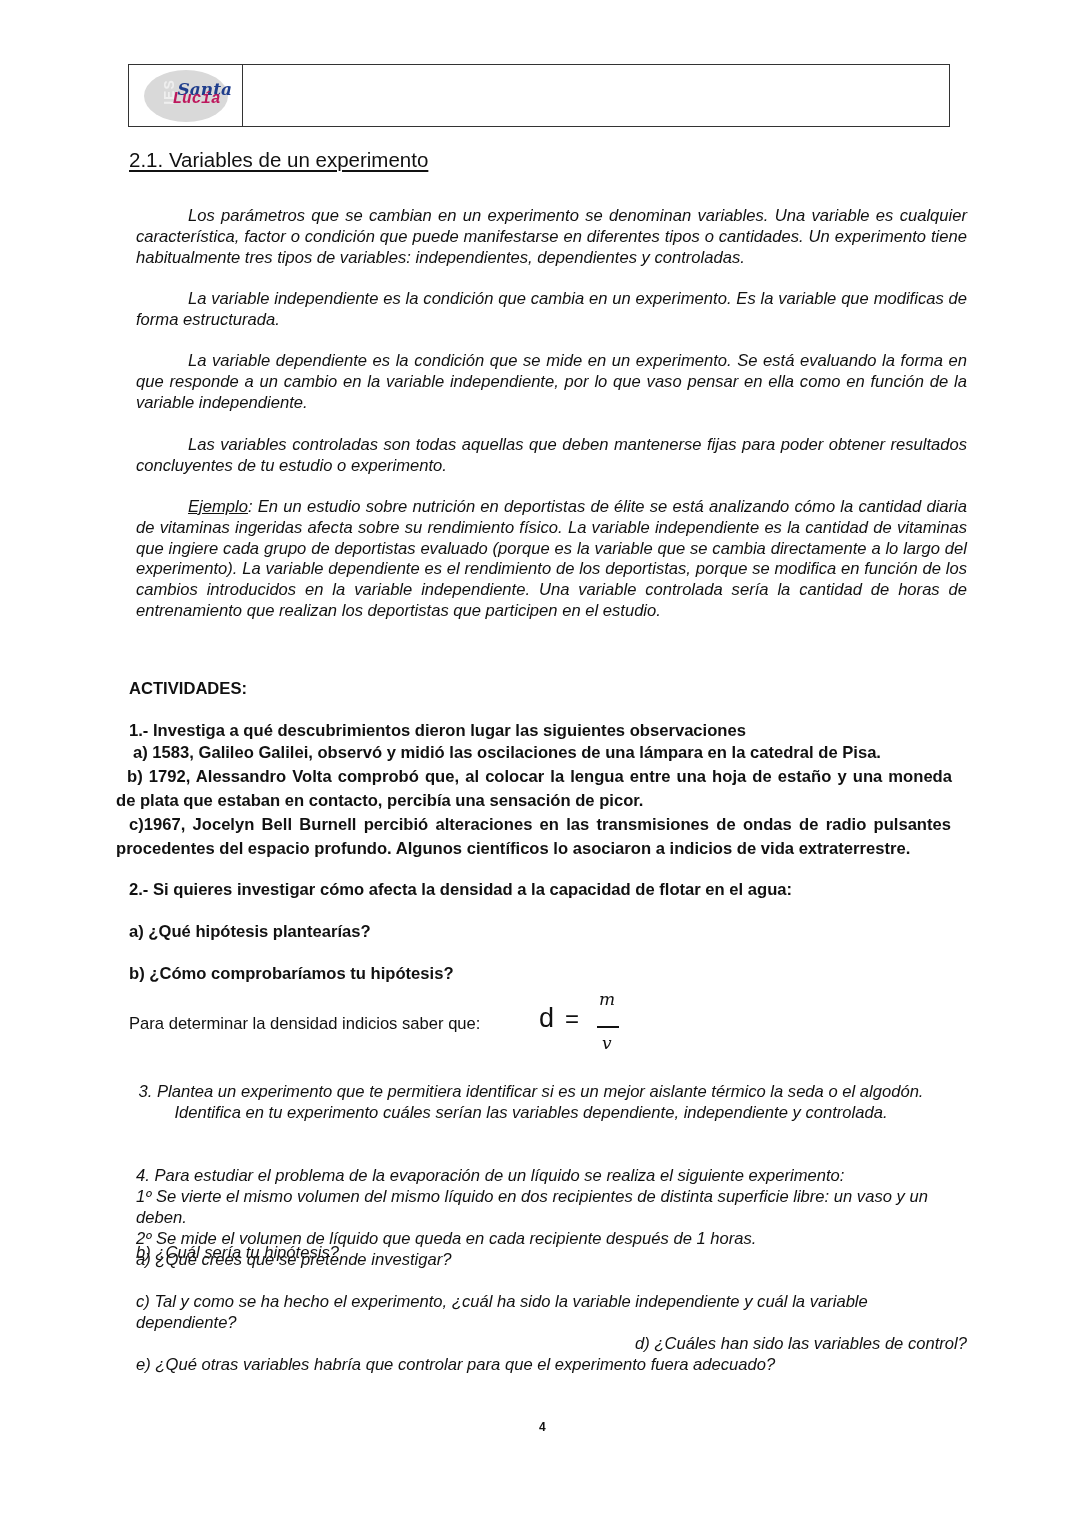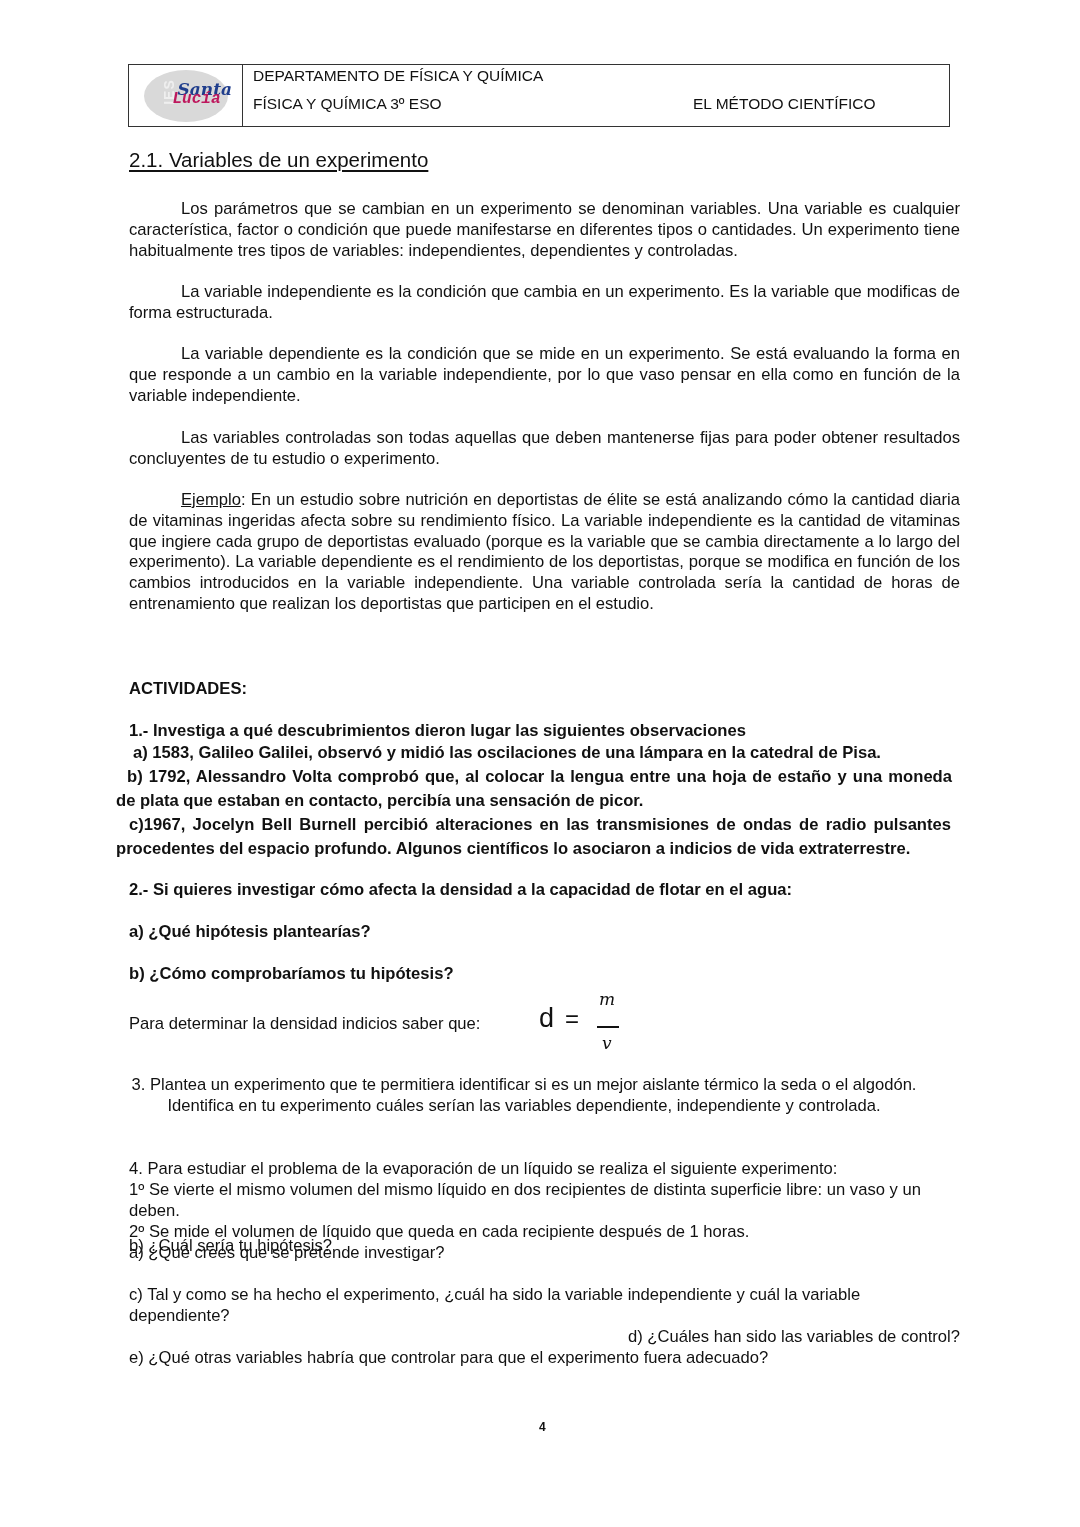--- a/index.html
+++ b/index.html
@@ -33,21 +33,21 @@
     .dept { position: absolute; left: 10px; top: 2px; }
     .course { position: absolute; left: 10px; top: 30px; }
     .topic { position: absolute; left: 450px; top: 30px; }
 
     .section-title {
       position: absolute; left: 129px; top: 148px; font-size: 20.5px; text-decoration: underline;
       text-underline-offset: 3px;
     }
     .para {
       position: absolute; left: 129px; width: 831px; font-size: 16.6px; line-height: 20.8px;
-      text-align: justify; margin: 0;
+      text-align: justify; margin: 7px; font-style: italic;
     }
     .indent { text-indent: 52px; }
     .u { text-decoration: underline; }
     .line { position: absolute; font-size: 16.6px; white-space: nowrap; font-weight: bold; }
     .formula-wrap { position: absolute; left: 129px; top: 995px; height: 60px; }
     .formula-label { position: absolute; left: 0; top: 19px; font-size: 16.6px; white-space: nowrap; }
     .formula { position: absolute; left: 410px; top: 0; width: 90px; height: 60px; }
     .formula .d { position: absolute; left: 0; top: 8px; font-size: 27px; }
     .formula .eq { position: absolute; left: 26px; top: 10px; font-size: 24px; }
     .formula .m { position: absolute; left: 60px; top: -6px; font-family: "DejaVu Serif", serif; font-style: italic; font-size: 17px; }
@@ -58,25 +58,20 @@
 </head>
 <body>
 
 <div class="header">
   <div class="logo-cell">
     <div class="logo">
       <span class="ies">IES</span>
       <span class="santa">Santa</span>
       <span class="lucia">Lucía</span>
     </div>
-  </div>
-  <div class="header-text">
-    <span class="dept">DEPARTAMENTO DE FÍSICA Y QUÍMICA</span>
-    <span class="course">FÍSICA Y QUÍMICA 3º ESO</span>
-    <span class="topic">EL MÉTODO CIENTÍFICO</span>
   </div>
 </div>
 
 <div class="section-title">2.1. Variables de un experimento</div>
 
 <p class="para indent" style="top:199px">Los parámetros que se cambian en un experimento se denominan variables. Una variable es cualquier característica, factor o condición que puede manifestarse en diferentes tipos o cantidades. Un experimento tiene habitualmente tres tipos de variables: independientes, dependientes y controladas.</p>
 <p class="para indent" style="top:282px">La variable independiente es la condición que cambia en un experimento. Es la variable que modificas de forma estructurada.</p>
 <p class="para indent" style="top:344px">La variable dependiente es la condición que se mide en un experimento. Se está evaluando la forma en que responde a un cambio en la variable independiente, por lo que vaso pensar en ella como en función de la variable independiente.</p>
 <p class="para indent" style="top:428px">Las variables controladas son todas aquellas que deben mantenerse fijas para poder obtener resultados concluyentes de tu estudio o experimento.</p>
 <p class="para indent" style="top:490px"><span class="u">Ejemplo</span><span>: En un estudio sobre nutrición en deportistas de élite se está analizando cómo la cantidad diaria de vitaminas ingeridas afecta sobre su rendimiento físico. La variable independiente es la cantidad de vitaminas que ingiere cada grupo de deportistas evaluado (porque es la variable que se cambia directamente a lo largo del experimento). La variable dependiente es el rendimiento de los deportistas, porque se modifica en función de los cambios introducidos en la variable independiente. Una variable controlada sería la cantidad de horas de entrenamiento que realizan los deportistas que participen en el estudio.</span></p>

